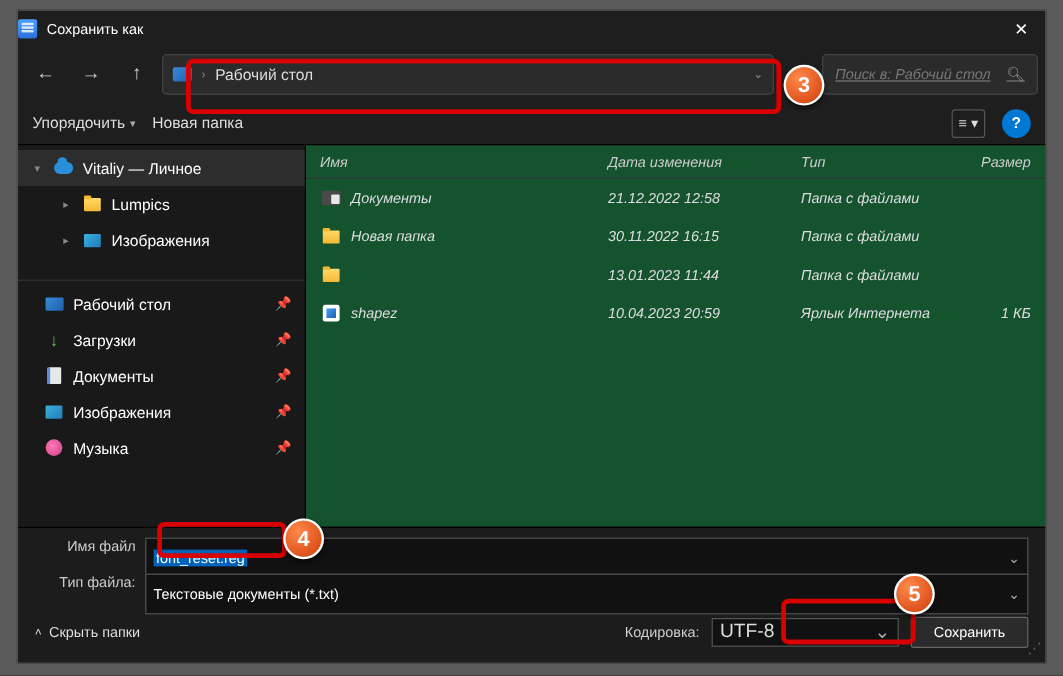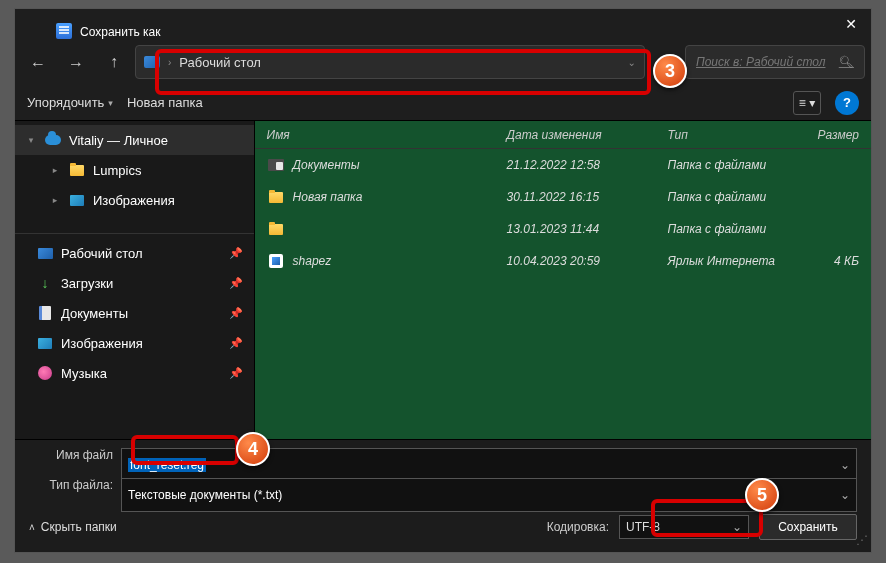--- a/index.html
+++ b/index.html
@@ -1,19 +1,19 @@
 <!DOCTYPE html>
 <html><head>
 <meta charset="utf-8">
 <style>
   * { box-sizing: border-box; margin: 0; padding: 0; font-family: "Segoe UI", sans-serif; }
   body { background: #5a5a5a; width: 886px; height: 563px; overflow: hidden; position: relative; }
   .window { position: absolute; left: 14px; top: 8px; width: 858px; height: 545px; background: #1e1e1e; border: 1px solid #555; display: flex; flex-direction: column; }
 
-  .titlebar { height: 30px; display: flex; align-items: flex-end; padding: 0 0; color: #fff; font-size: 12px; margin-left: 41px; }
+  .titlebar { height: 30px; display: flex; align-items: center; padding: 0 0; color: #fff; font-size: 12px; }
   .titlebar .app-icon { width: 16px; height: 16px; background: linear-gradient(#4aa0ff,#2c6fd8); border-radius: 2px; margin-right: 8px; position:relative; }
   .titlebar .app-icon::after{content:"";position:absolute;left:3px;top:3px;right:3px;height:2px;background:#fff;opacity:.8;box-shadow:0 3px 0 #fff,0 6px 0 #fff;}
   .titlebar .title { flex: 1; }
   .titlebar .close { width: 40px; height: 30px; display:flex;align-items:center;justify-content:center; color:#fff; font-size:14px; cursor:pointer;}
 
   .nav-row { height: 46px; display: flex; align-items: center; padding: 0 6px; gap: 4px; position:relative; }
   .nav-btn { width: 34px; height: 34px; display:flex; align-items:center; justify-content:center; color:#ccc; cursor:pointer; border-radius:4px;}
   .addr-wrap { flex: 1; position: relative; }
   .addr-box { height: 34px; background:#2b2b2b; border:1px solid #444; border-radius:4px; display:flex; align-items:center; padding:0 8px; color:#ddd; font-size:13px; gap:8px;}
   .addr-box .desk-icon{width:16px;height:12px;background:linear-gradient(135deg,#3a8adb,#1e5faa);border-radius:2px;}
@@ -67,21 +67,21 @@
   .field-row{display:flex;height:26px;margin-bottom:4px;position:relative;}
   .field-label{width:92px;text-align:right;padding-right:8px;color:#ccc;}
   .field-input{flex:1;height:22px;background:#111;border:1px solid #555;color:#fff;padding:16px 6px;font-size:12px;display:flex;align-items:center;position:relative;}
   .field-input.dd::after{content:"⌄";position:absolute;right:6px;color:#aaa;font-size:12px;}
   .filename-sel{background:#0063b9;color:#fff;padding:0 2px;}
 
   .button-row{display:flex;align-items:center;height:38px;gap:10px;}
   .hide-folders{display:flex;align-items:center;gap:6px;cursor:pointer;color:#ddd;}
   .br-spacer{flex:1;}
   .enc-label{color:#ccc;}
-  .enc-select{width:130px;height:24px;background:#111;border:1px solid #555;color:#ddd;display:flex;align-items:center;padding:0 6px;font-size:12px;position:relative;}
+  .enc-select{width:156px;height:24px;background:#111;border:1px solid #555;color:#ddd;display:flex;align-items:center;padding:0 6px;font-size:16px;position:relative;}
   .enc-select::after{content:"⌄";position:absolute;right:6px;color:#aaa;}
   .dlg-btn{min-width:98px;height:26px;background:#2b2b2b;border:1px solid #666;color:#fff;font-size:12px;display:flex;align-items:center;justify-content:center;cursor:pointer;border-radius:2px;}
 
   .resize-grip{position:absolute;right:3px;bottom:3px;width:12px;height:12px;color:#666;font-size:12px;line-height:6px;}
 
   .anno-ring{position:absolute;border:4px solid #d80000;border-radius:6px;pointer-events:none;}
   .anno-badge{position:absolute;width:34px;height:34px;border-radius:50%;background:radial-gradient(circle at 35% 30%,#ff8a4a,#d13b0a);border:2px solid #fff;color:#fff;font-weight:bold;font-size:18px;display:flex;align-items:center;justify-content:center;box-shadow:0 2px 4px rgba(0,0,0,.6);pointer-events:none;}
 </style>
 </head>
 <body>
@@ -232,21 +232,21 @@
           </div>
           <div class="file-row">
             <div class="col-name">
               <span class="fic">
                 <span class="ic-shapez"></span>
               </span>
               <span>shapez</span>
             </div>
             <div class="col-date">10.04.2023 20:59</div>
             <div class="col-type">Ярлык Интернета</div>
-            <div class="col-size">4 КБ</div>
+            <div class="col-size">1 КБ</div>
           </div>
         </div>
     </div>
   </div>
 
   <div class="bottom-panel">
     <div class="field-row">
       <div class="field-label">Имя файл</div>
       <div class="field-input dd">
         <span class="filename-sel">font_reset.reg</span>

